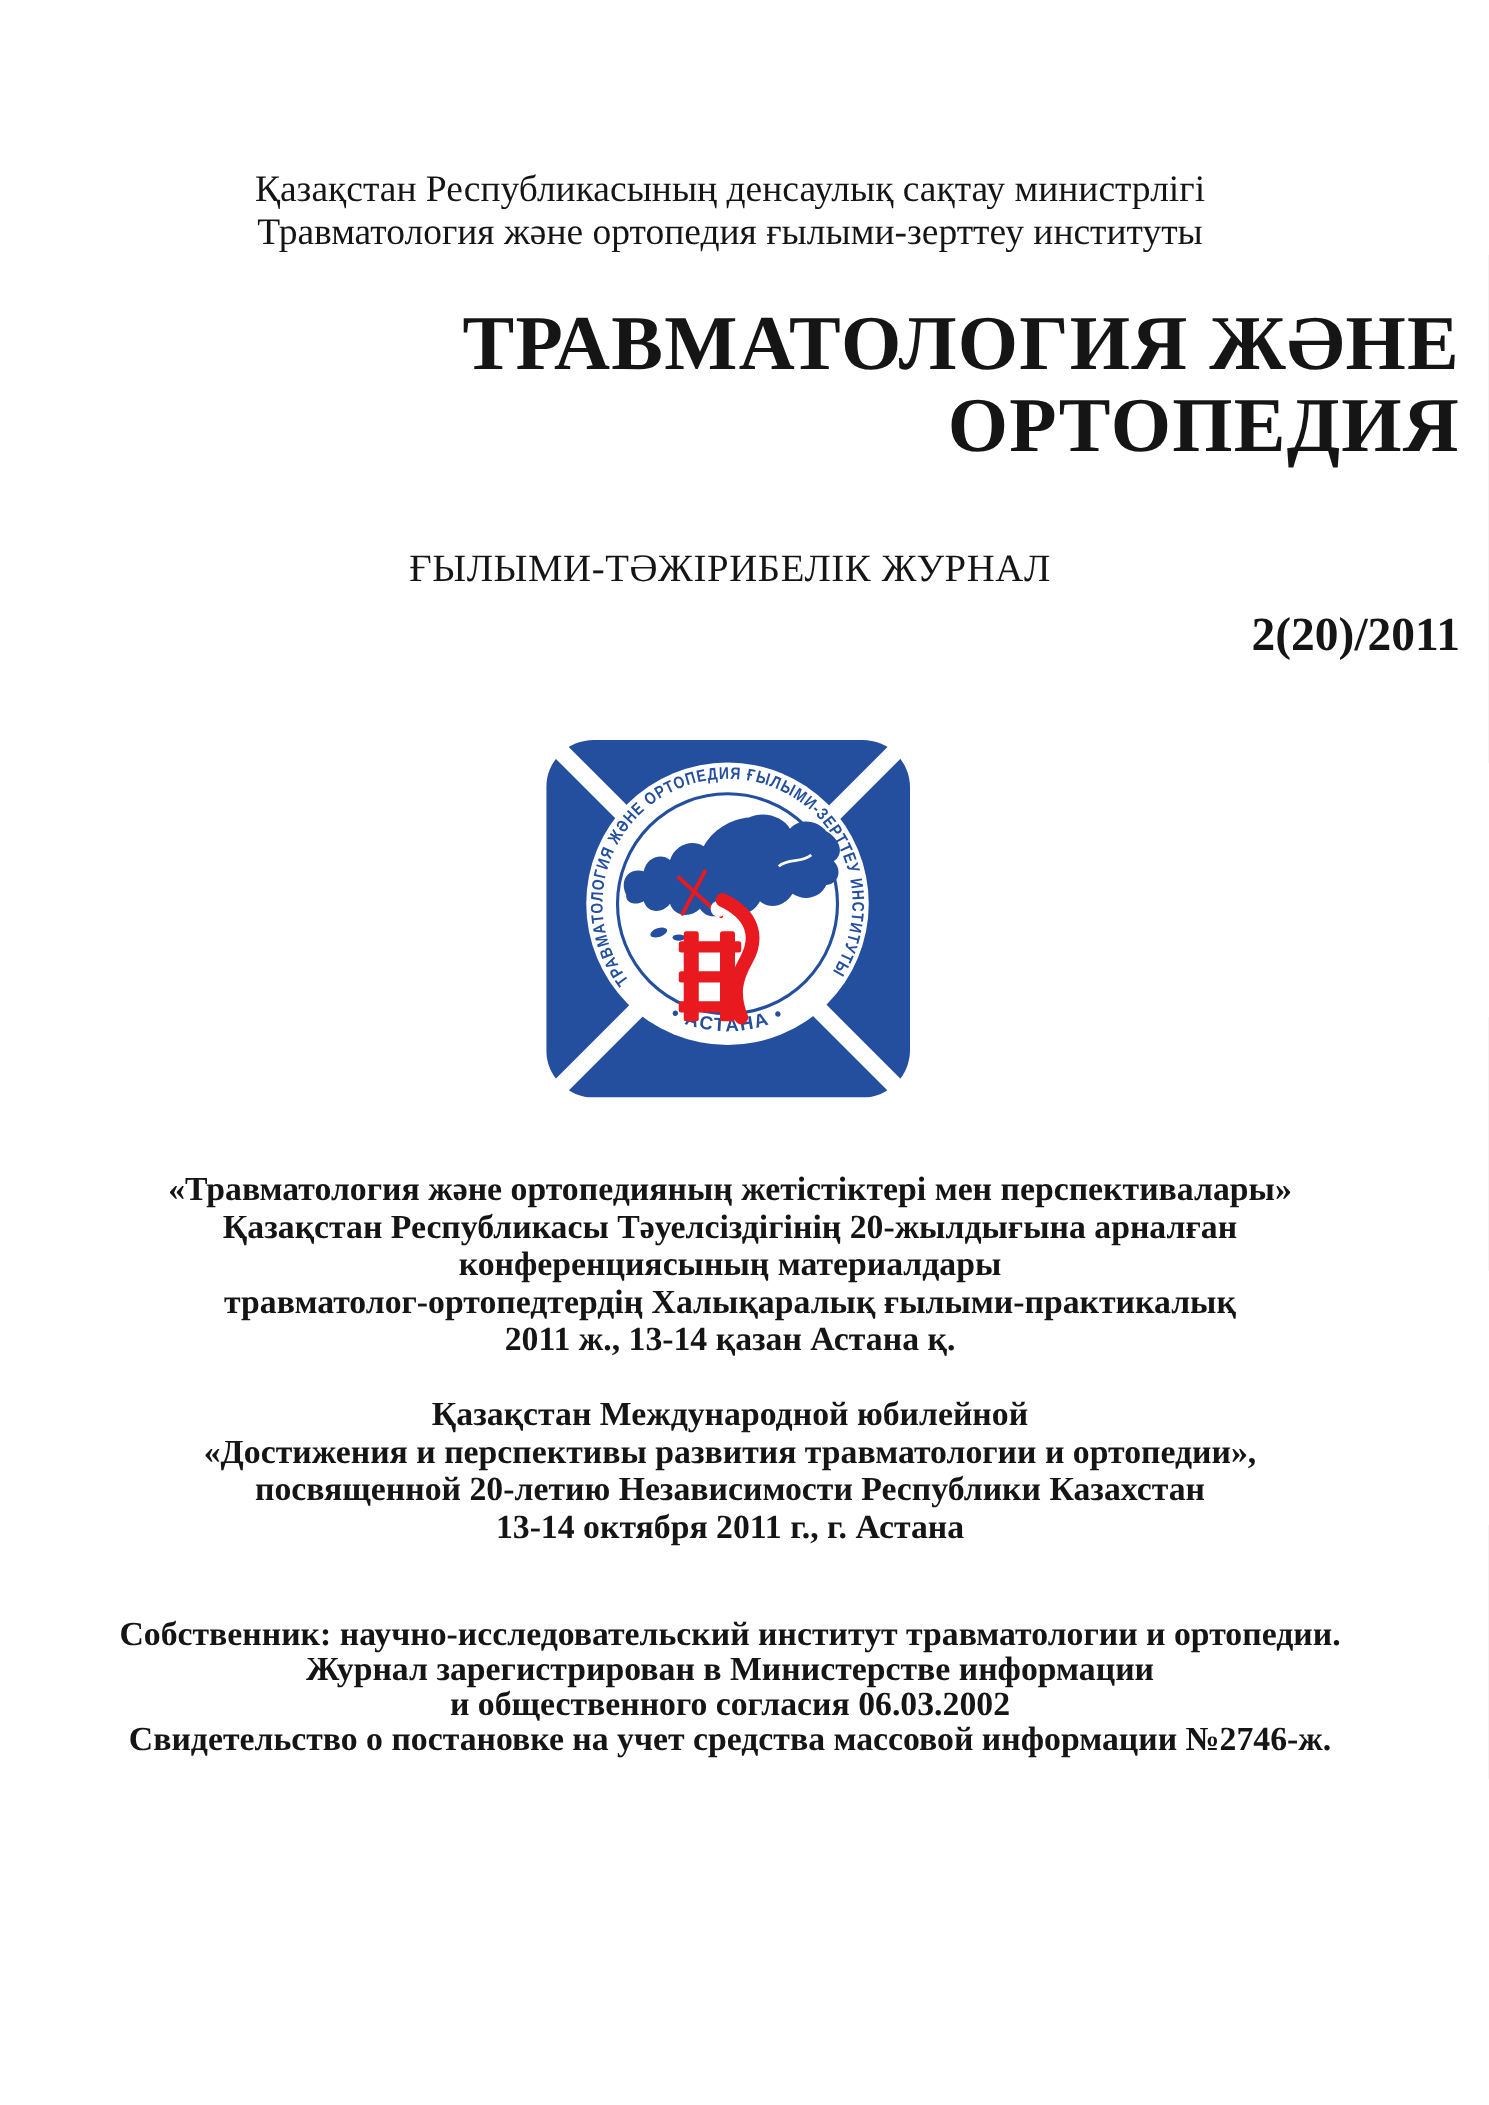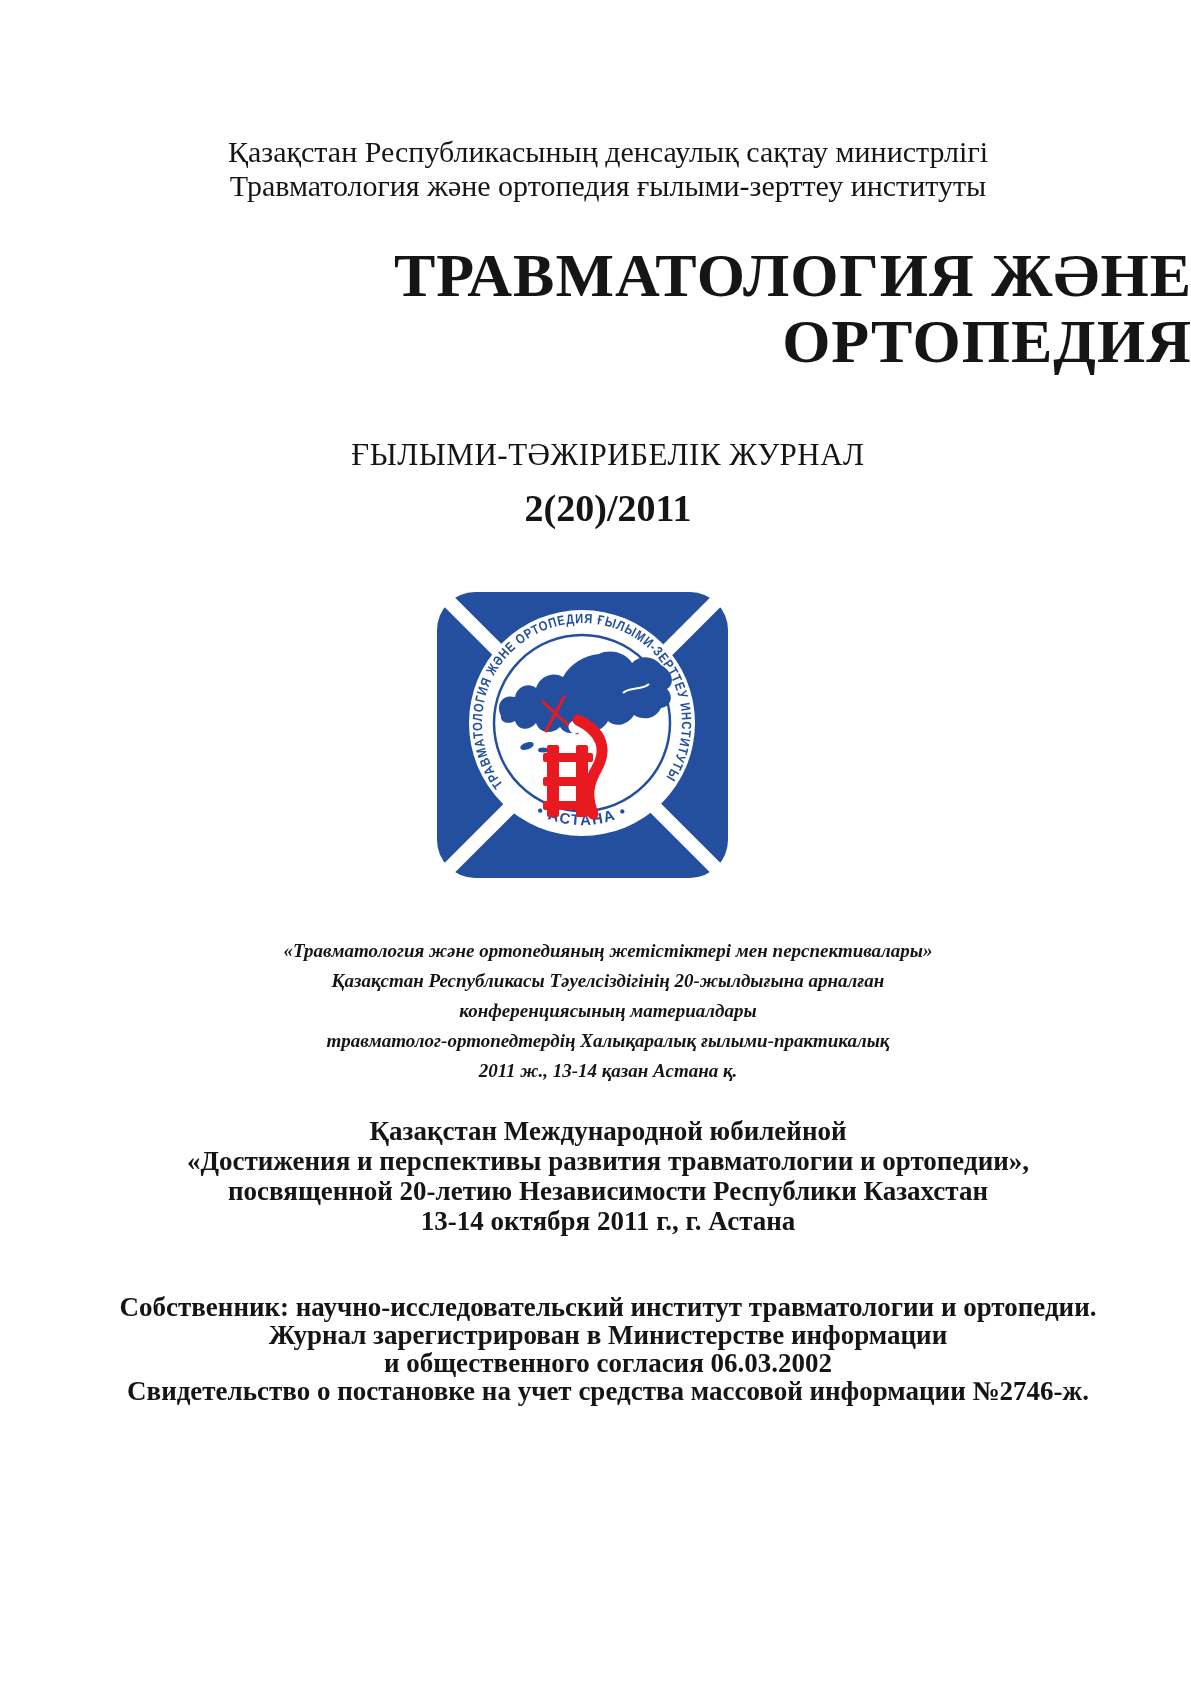--- a/index.html
+++ b/index.html
@@ -11,27 +11,26 @@
     background: #ffffff;
     font-family: "Liberation Serif", serif;
     color: #151515;
     overflow: hidden;
   }
   .block {
     position: absolute;
     left: 0;
     width: 1168px;       
     text-align: center;
-    padding-left: 24px;
   }
   .header-block   { top: 135px; font-size: 30px; line-height: 34px; font-weight: 400; }
   .title-block    { top: 242px; font-size: 62px; line-height: 66px; font-weight: 700; letter-spacing: 1px; text-align: right; }
   .subtitle-block { top: 438px; font-size: 31px; line-height: 34px; font-weight: 400; letter-spacing: .5px; }
-  .issue-block    { top: 488px; font-size: 38px; line-height: 40px; font-weight: 700; }
-  .kz-block       { top: 936px;  font-size: 19px; line-height: 30px; font-weight: 700; font-style: italic; }
+  .issue-block    { top: 488px; font-size: 38px; line-height: 40px; font-weight: 700; text-align: right; }
+  .kz-block       { top: 936px;  font-size: 27px; line-height: 30px; font-weight: 700; }
   .ru-block       { top: 1116px; font-size: 27px; line-height: 30px; font-weight: 700; }
   .imprint-block  { top: 1293px; font-size: 27px; line-height: 28px; font-weight: 700; }
   .city-block     { top: 1467px; font-size: 44px; line-height: 46px; font-weight: 700; letter-spacing: 3px; }
   .logo-wrap {
     position: absolute;
     left: 437px;
     top: 592px;
     width: 291px;
     height: 286px;
   }

